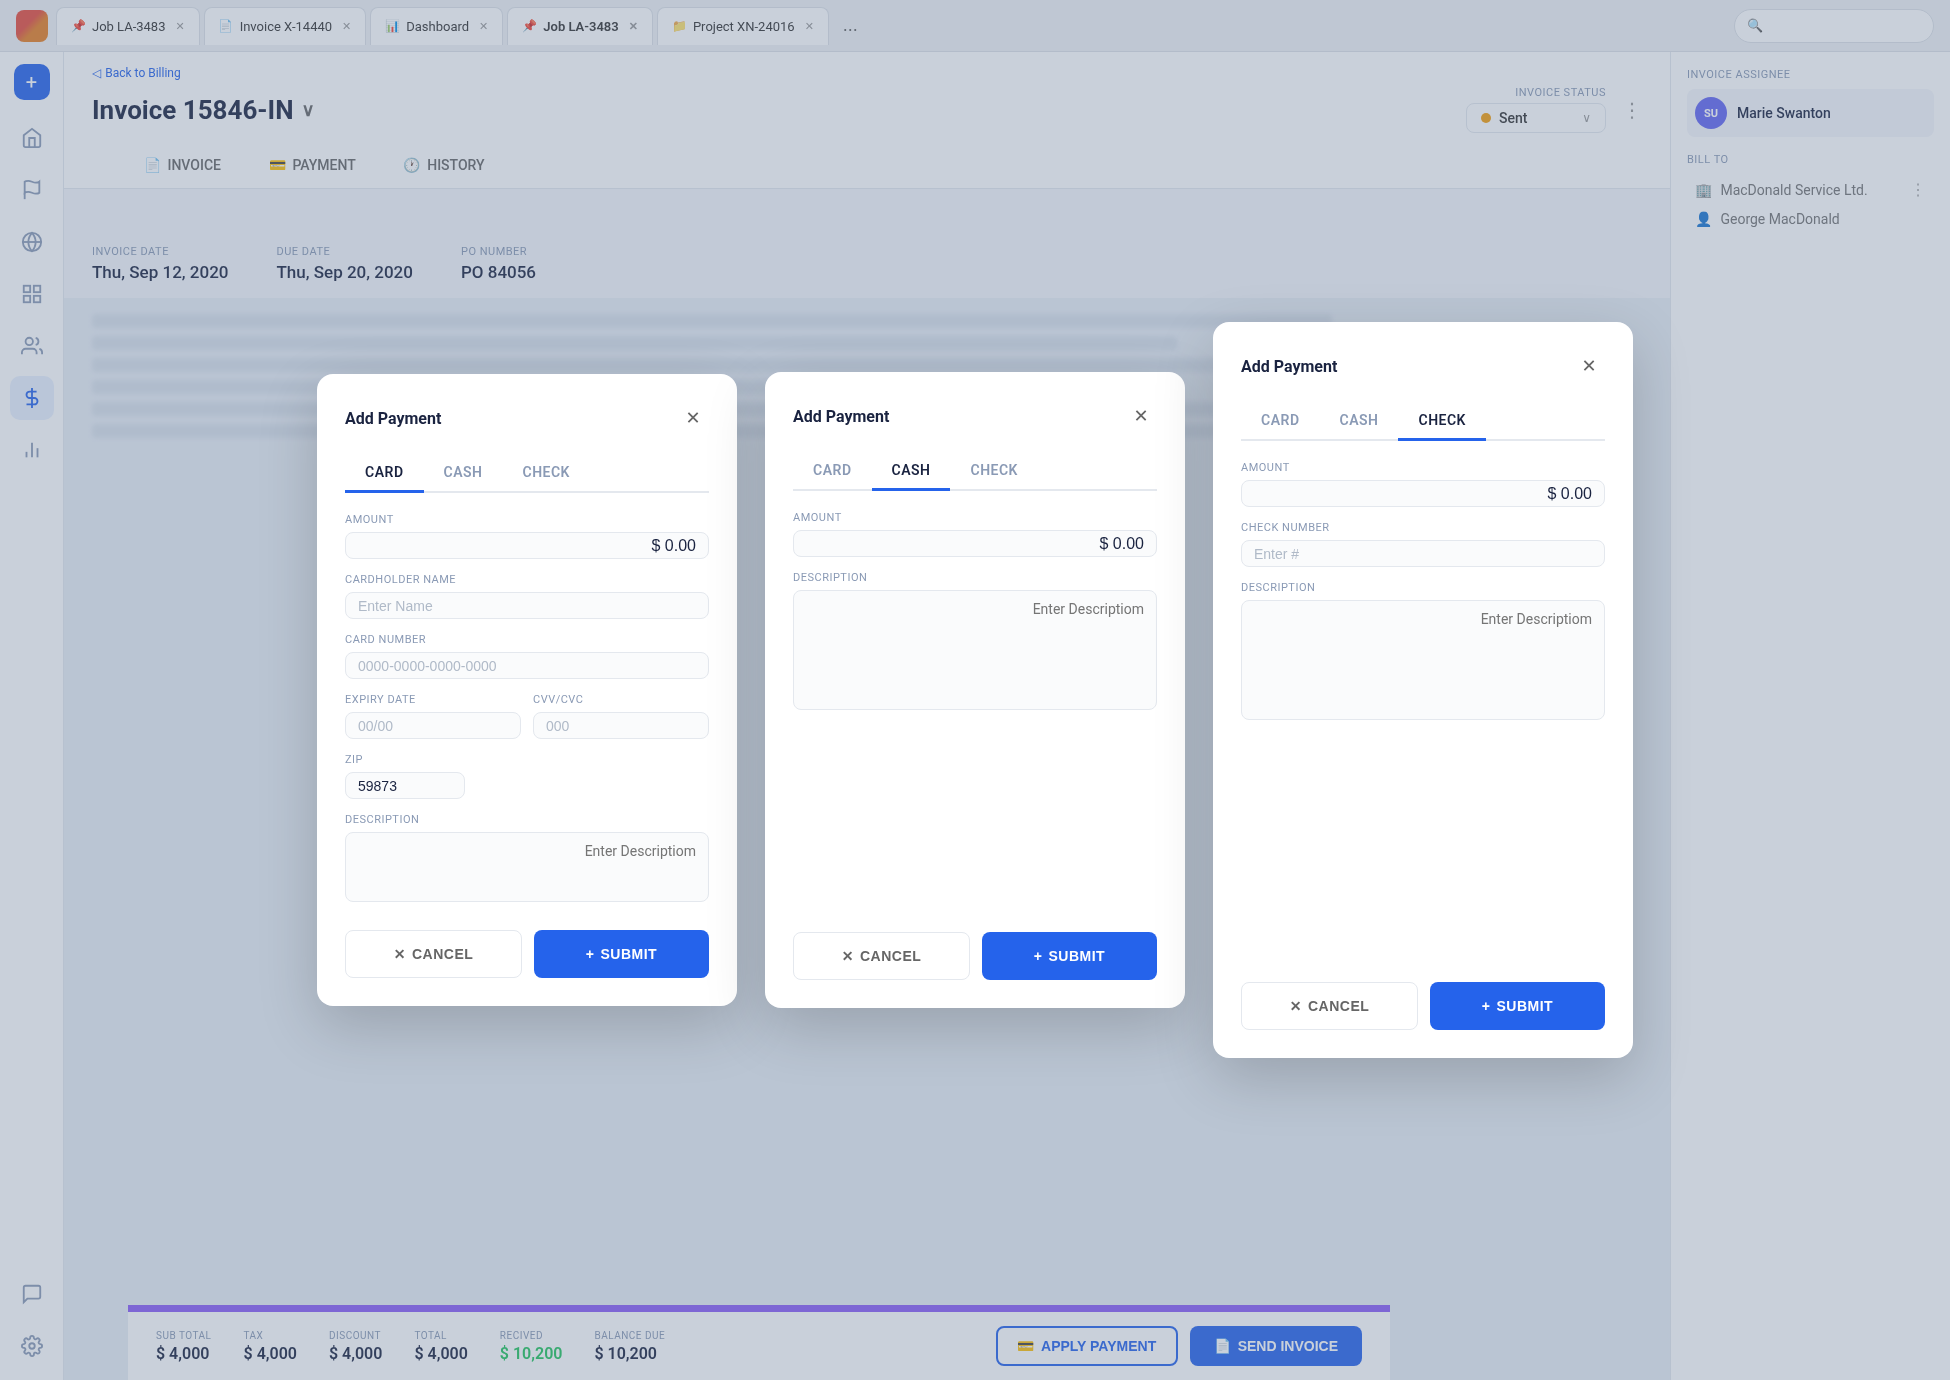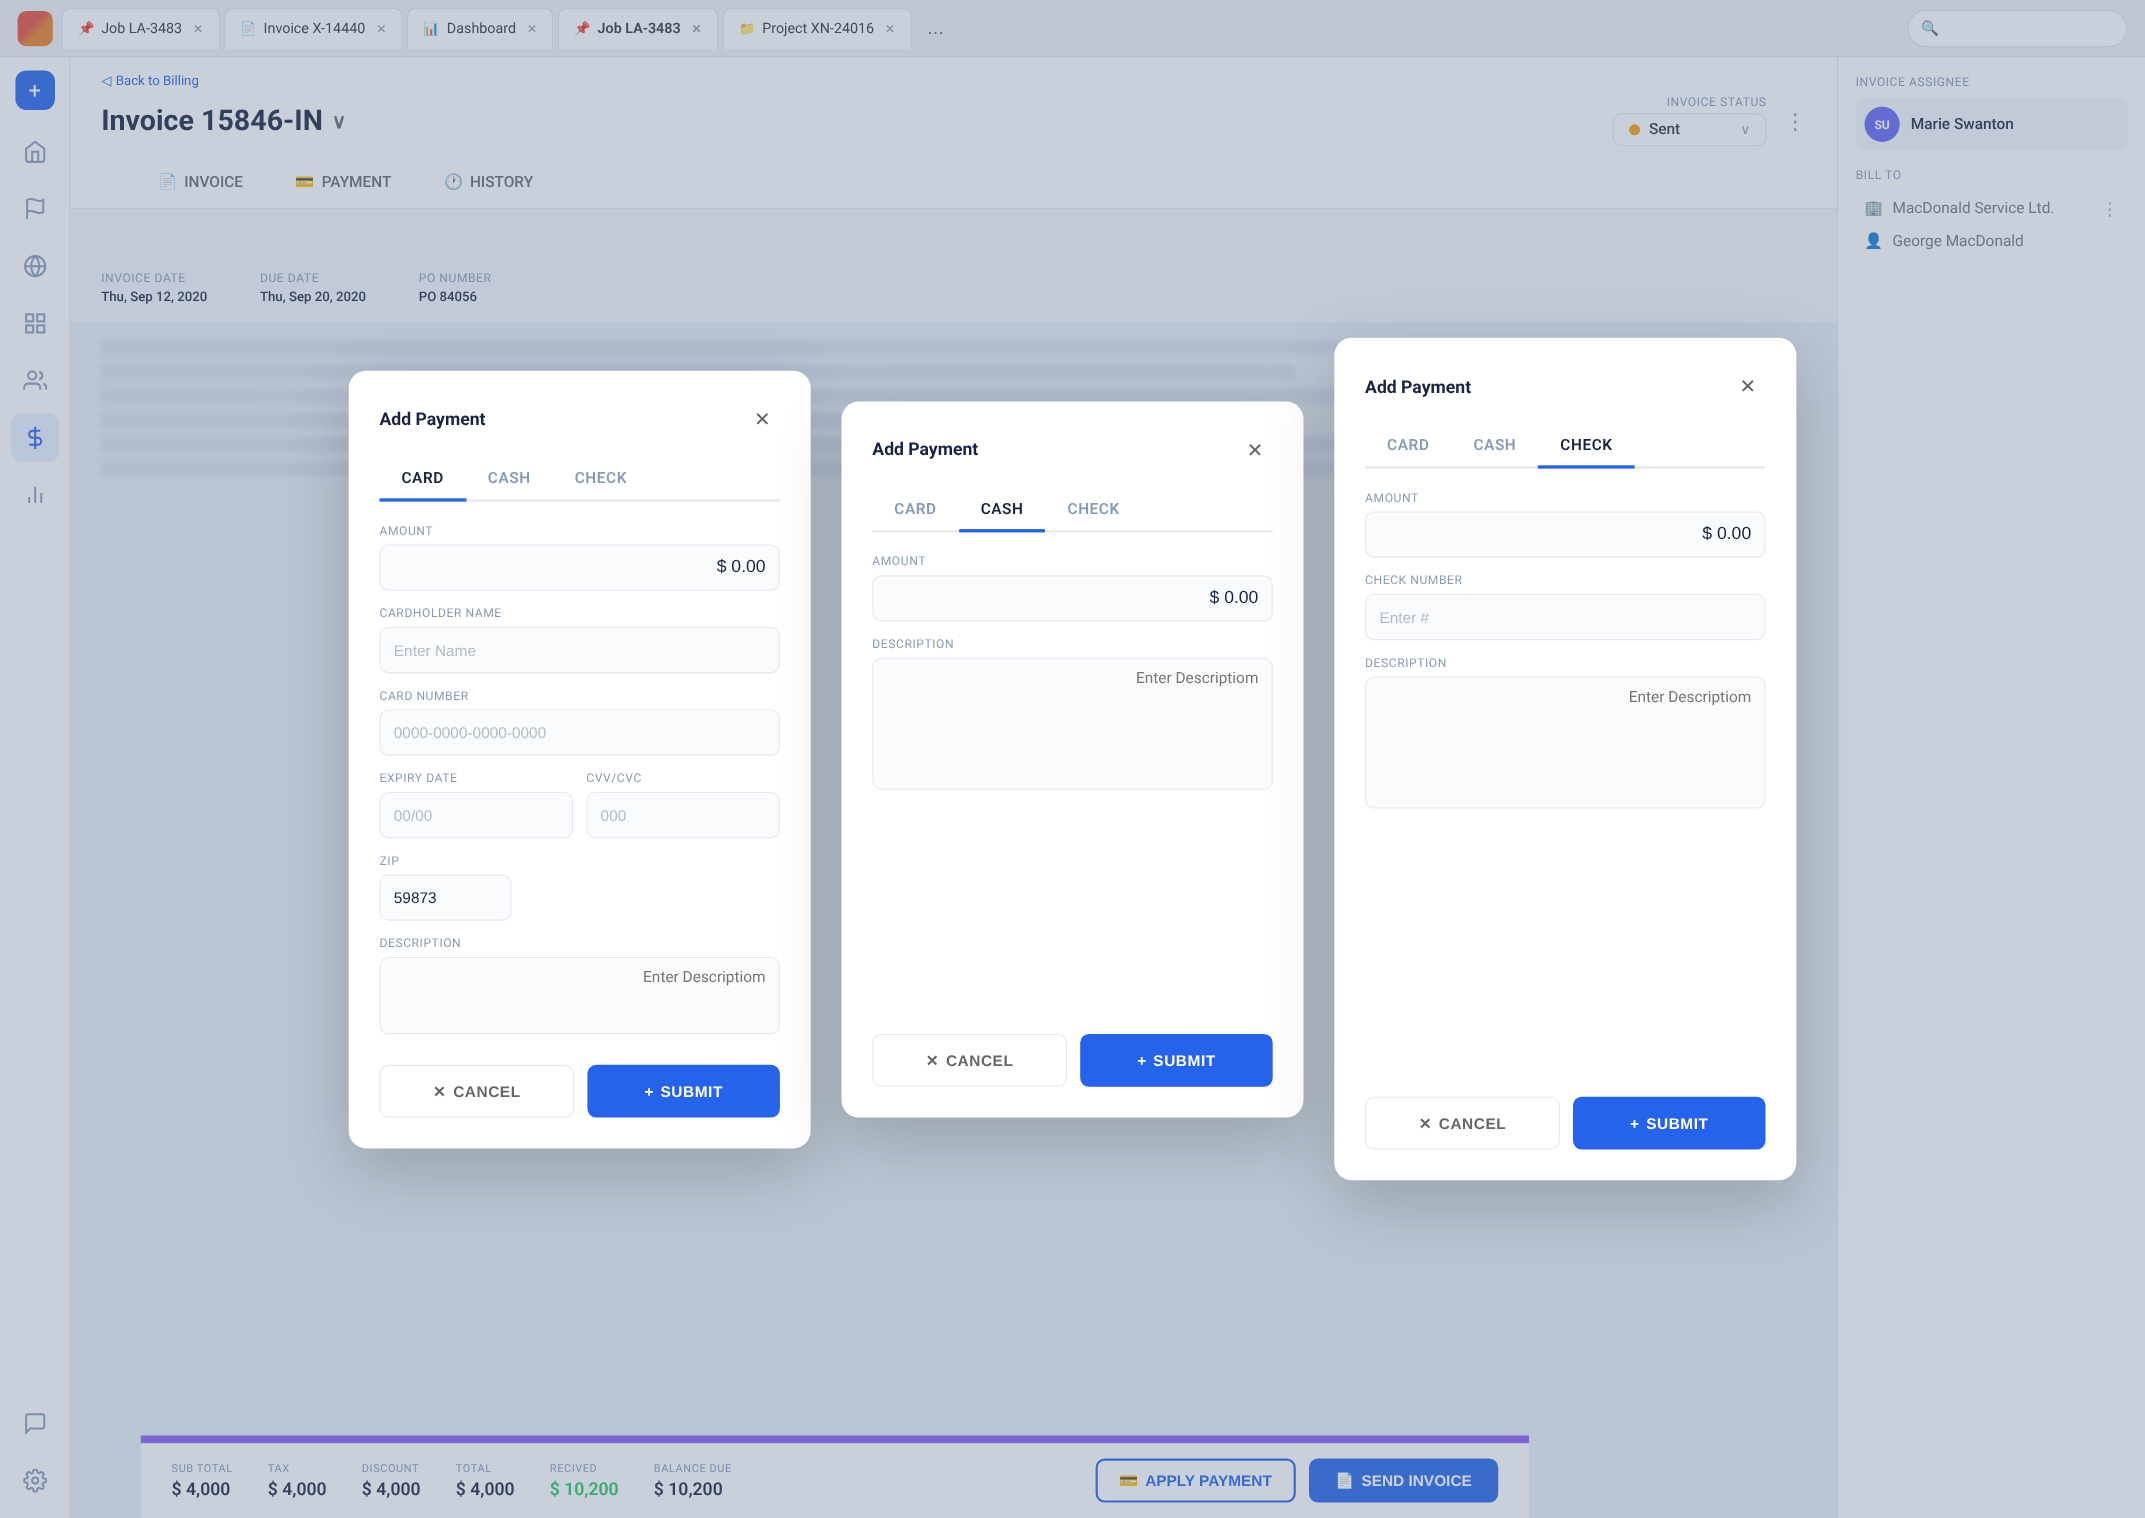--- a/index.html
+++ b/index.html
@@ -194,21 +194,21 @@
 
     
     .invoice-meta {
       padding: 16px 28px;
       display: flex;
       gap: 48px;
       background: #f4f6fa;
     }
     .meta-field { display: flex; flex-direction: column; gap: 4px; margin-top: 40px; }
     .meta-label { font-size: 11px; color: #8a9ab5; text-transform: uppercase; letter-spacing: 0.5px; }
-    .meta-value { font-size: 12px; color: #1a2340; font-weight: 500; }
+    .meta-value { font-size: 17px; color: #1a2340; font-weight: 500; }
 
     
     .right-panel {
       width: 280px;
       background: #fff;
       border-left: 1px solid #e4e8ee;
       padding: 16px;
     }
     .panel-section-label {
       font-size: 11px;
@@ -385,21 +385,21 @@
     .form-label {
       font-size: 11px;
       color: #8a9ab5;
       text-transform: uppercase;
       letter-spacing: 0.5px;
       margin-bottom: 6px;
       display: block;
     }
     .form-input {
       width: 100%;
-      height: 42px;
+      height: 27px;
       border: 1px solid #e4e8ee;
       border-radius: 8px;
       padding: 0 12px;
       font-size: 14px;
       color: #1a2340;
       background: #fafbfc;
       outline: none;
     }
     .form-input::placeholder { color: #b0bac8; }
     .form-input.amount {

